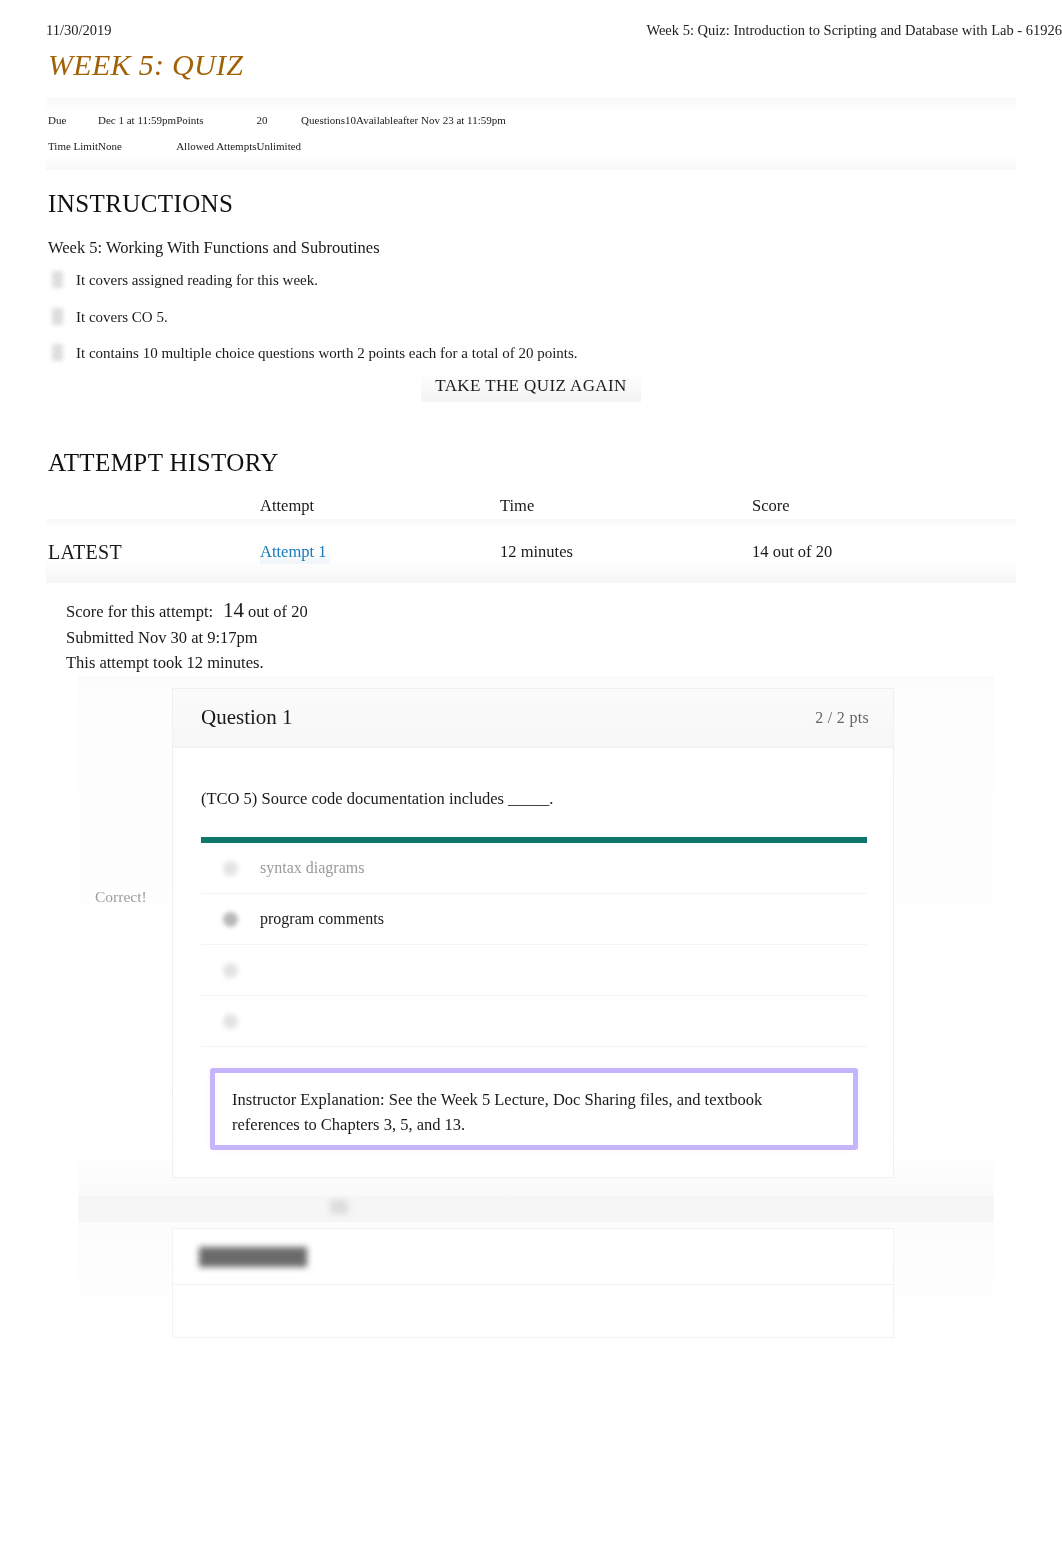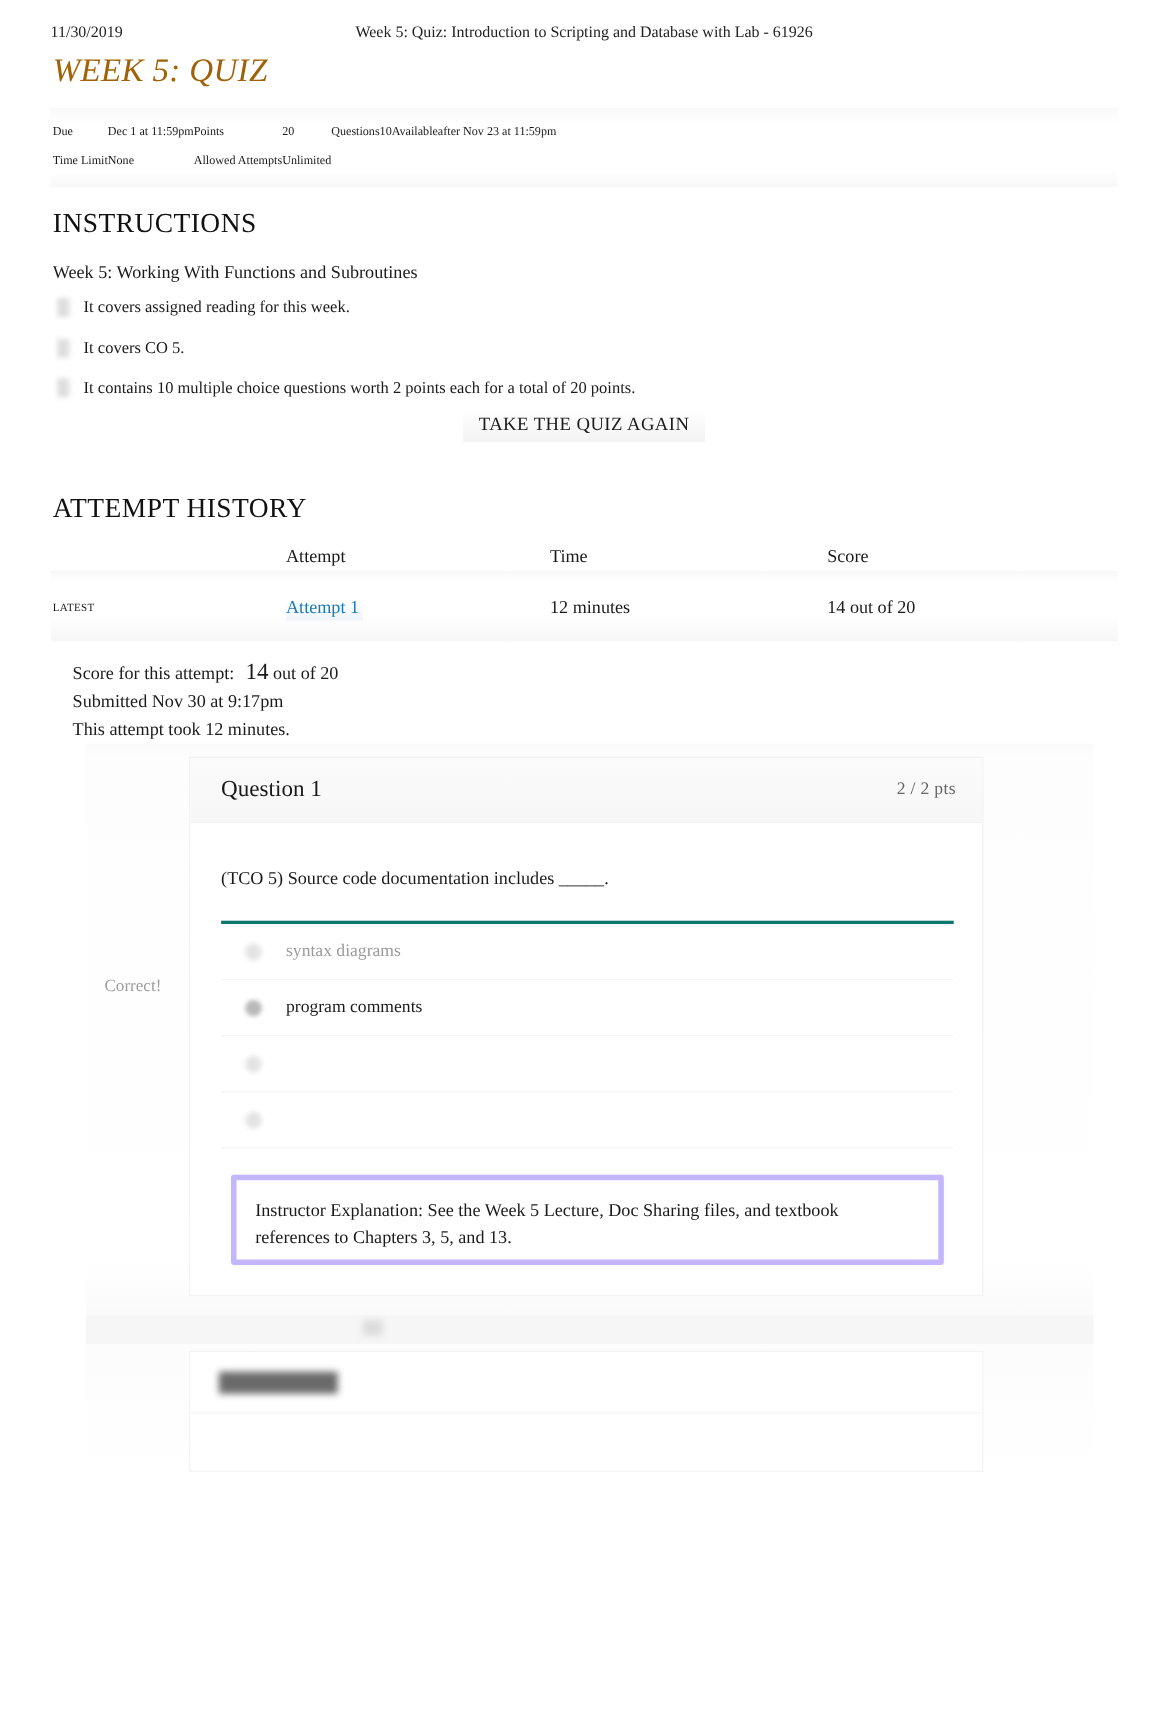--- a/index.html
+++ b/index.html
@@ -37,21 +37,21 @@
     position: absolute;
     left: 46px;
     top: 0;
     white-space: nowrap;
   }
   .print-title {
     position: absolute;
     left: 0;
     top: 0;
     width: 1062px;
-    text-align: center;
+    text-align: right;
     font-size: 14.5px;
     white-space: nowrap;
   }
 
   
   .quiz-title {
     position: absolute;
     left: 48px;
     top: 48px;
     font-size: 30px;
@@ -191,21 +191,21 @@
   .attempt-table td {
     text-align: left;
     color: #1a1a1a;
     padding: 0;
     height: 28px;
   }
   .col-kept  { width: 212px; }
   .col-attempt { width: 240px; }
   .col-time  { width: 252px; }
   .col-score { width: 264px; }
-  .kept-label { font-size: 10px; letter-spacing: 0.3px; }
+  .kept-label { font-size: 20px; letter-spacing: 0.3px; }
   .attempt-link {
     color: #1a7ab8;
     text-decoration: none;
     background: linear-gradient(to bottom, rgba(255,255,255,0) 30%, rgba(236,243,248,0.85) 100%);
     padding: 1px 4px 3px 0;
   }
 
   
   .attempt-summary {
     position: absolute;
@@ -286,21 +286,21 @@
     top: 148px;
     width: 666px;
   }
   .answer-row {
     position: relative;
     height: 50px;
     border-bottom: 1px solid #f4f4f5;
     display: flex;
     align-items: center;
   }
-  .answer-row:first-child { border-top: 3px solid #0f766e; }
+  .answer-row:first-child { border-top: 6px solid #0f766e; }
   .answer-marker {
     width: 15px;
     height: 15px;
     margin-left: 22px;
     margin-right: 22px;
     border-radius: 50%;
     background: #e3e3e3;
     filter: blur(2.4px);
     flex: 0 0 auto;
   }

